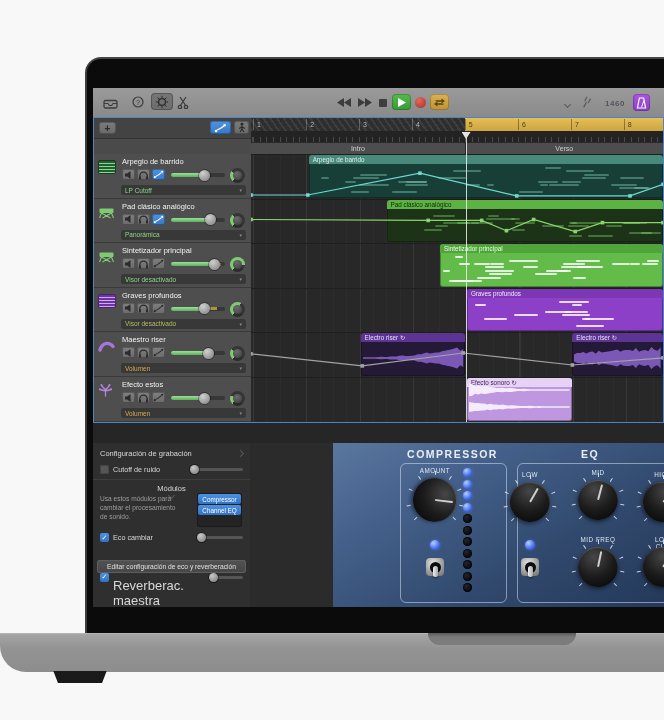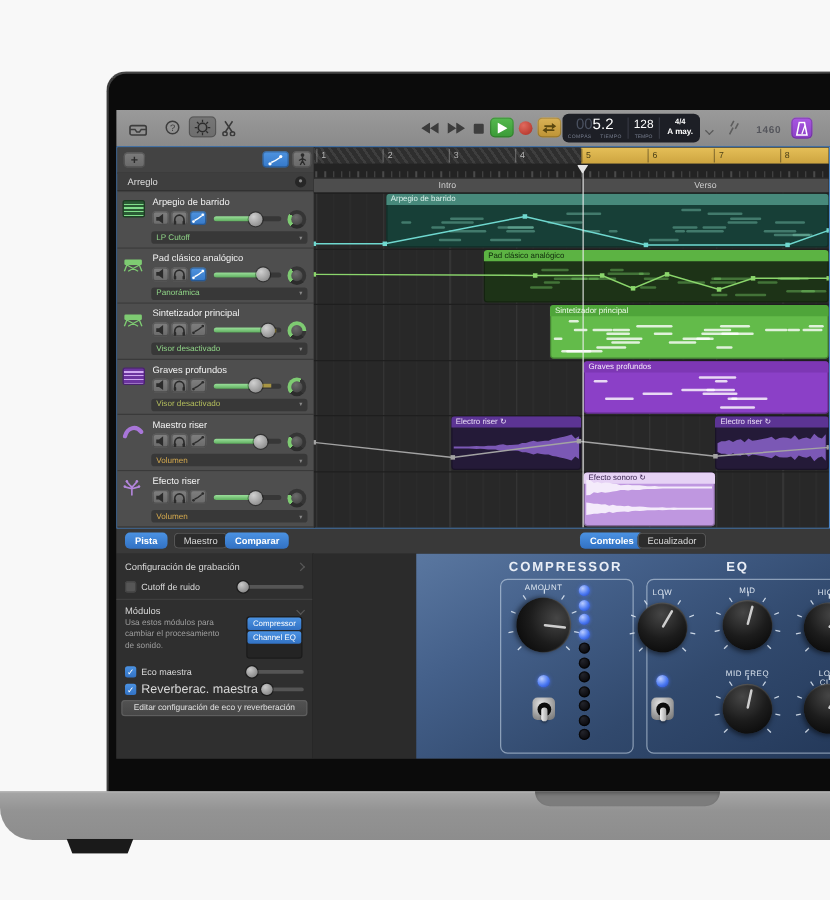--- a/index.html
+++ b/index.html
@@ -202,39 +202,20 @@
       </div>
       <div class="tb" style="left:322px;top:9px;width:11px;height:11px;">
           <div class="rec-dot"></div>
         </div>
       <div class="tb tb-btn cycle-btn" style="left:337px;top:6px;width:19px;height:16px;">
         <svg width="13" height="11" viewBox="0 0 13 11">
             <path d="M2.5 4.5V3.2h6V1.4L12 3.9 8.5 6.4V4.7h-4v-.2zM10.5 6.5v1.3h-6v1.8L1 7.1l3.5-2.5v1.7h4z" fill="#5a470f"></path>
           </svg>
       </div>
 
-      <div class="lcd">
-        <div class="lcd-sec lcd-pos">
-          <div class="lcd-digits"><span class="lcd-ghost">00</span><span>5.2</span></div>
-          <div class="lcd-lbls">
-              <span>COMPÁS</span>
-              <span>TIEMPO</span>
-            </div>
-        </div>
-        <div class="lcd-div"></div>
-        <div class="lcd-sec lcd-tempo">
-          <div style="font-size:9.5px;line-height:10px;">128</div>
-          <div class="lcd-small">TEMPO</div>
-        </div>
-        <div class="lcd-div"></div>
-        <div class="lcd-sec lcd-sig">
-          <div class="lcd-sig-top">4/4</div>
-          <div class="lcd-sig-bot">A may.</div>
-        </div>
-      </div>
       <div class="tb" style="left:470px;top:12px;width:8px;height:8px;">
           <span class="chev chev-down"></span>
         </div>
 
       <div class="tb" style="left:487px;top:7px;width:13px;height:15px;">
         <svg width="13" height="14" viewBox="0 0 13 14">
             <g transform="rotate(28 6 7)" stroke="#5e5e5e" stroke-width="1.3" fill="none">
               <path d="M4 1v5M8 1v5M6 6v6"></path>
             </g>
           </svg>
@@ -261,24 +242,20 @@
                 <path d="M3 7C5.5 6 8 4.5 10 3" stroke="#fff" stroke-width="1.2" fill="none"></path>
               </svg>
           </div>
           <div class="mini-btn" style="left:140px;top:3px;width:15px;height:13px;">
             <svg width="10" height="11" viewBox="0 0 10 11">
                 <circle cx="5" cy="2" r="1.5" fill="#2b2b2b"></circle>
                 <path d="M5 3.5v3.2M5 4.8 2.2 6.4M5 4.8l2.8 1.6M5 6.7 3.2 10M5 6.7 6.8 10" stroke="#2b2b2b" stroke-width="1.1" fill="none"></path>
               </svg>
           </div>
         </div>
-        <div class="arrange-row">
-          <span>Arreglo</span>
-          <span class="arr-opt">●</span>
-        </div>
         <div id="track-list">
             <div class="track-row" style="top: 36px; height: 44.6px;">
               <div class="t-icon">
                 <div style="width:16px;height:12px;border-radius:2px;background:repeating-linear-gradient(0deg,rgba(150,255,160,.8) 0 1px,rgba(0,0,0,0) 1px 3px),#2a5a34;border:1px solid #1c3a22;"></div>
               </div>
               <div class="t-name">Arpegio de barrido</div>
               <div class="t-btn" style="left: 28px;">
                 <svg width="10" height="10" viewBox="0 0 10 10">
                   <path d="M1 3.5v3h2.2L6.5 9V1L3.2 3.5z" fill="#2b2b2b"></path>
                 </svg>
@@ -465,21 +442,21 @@
             <div class="track-row" style="top: 259px; height: 44.6px;">
               <div class="t-icon"><svg width="15" height="14" viewBox="0 0 15 14">
                   <g stroke="#b486dd" stroke-width="1.3" stroke-linecap="round">
                     <path d="M7.5 13V6M7.5 7 3.5 2.5M7.5 7l4-4.5M7.5 8 2 6.5M7.5 8l5.5-1.5"></path>
                   </g>
                   <circle cx="3.5" cy="2" r="1" fill="#b486dd"></circle>
                   <circle cx="11.5" cy="2" r="1" fill="#b486dd"></circle>
                   <circle cx="1.8" cy="6.2" r="1" fill="#b486dd"></circle>
                   <circle cx="13.2" cy="6.2" r="1" fill="#b486dd"></circle>
                 </svg></div>
-              <div class="t-name">Efecto riser</div>
+              <div class="t-name">Efecto estos</div>
               <div class="t-btn" style="left: 28px;">
                 <svg width="10" height="10" viewBox="0 0 10 10">
                   <path d="M1 3.5v3h2.2L6.5 9V1L3.2 3.5z" fill="#2b2b2b"></path>
                 </svg>
               </div>
               <div class="t-btn" style="left: 43px;">
                 <svg width="11" height="10" viewBox="0 0 11 10">
                   <path d="M1.8 8V5.8a3.7 3.7 0 0 1 7.4 0V8" fill="none" stroke="#2b2b2b" stroke-width="1.3"></path>
                   <rect x="1" y="6.6" width="2" height="3" rx=".7" fill="#2b2b2b"></rect>
                   <rect x="8" y="6.6" width="2" height="3" rx=".7" fill="#2b2b2b"></rect>
@@ -679,64 +656,53 @@
               <rect x="210.38" y="19.162" width="3.6" height="3.6" fill="#a3a3a3"></rect>
               <rect x="319.56" y="31.203999999999997" width="3.6" height="3.6" fill="#a3a3a3"></rect>
               <rect x="410.2" y="24.067999999999998" width="3.6" height="3.6" fill="#a3a3a3"></rect>
             </svg>
           </div>
         <div class="playhead-line" id="ph-line" style="left: 215.064px;"></div>
         <div class="playhead-head" id="ph-head" style="left: 210.564px;"></div>
       </div>
     </div>
 
-    <div class="lower-tabs">
-      <div id="tabs-left">
-          <div class="tab-pill active" style="left: 7px;">Pista</div>
-          <div class="tab-pill" style="left: 46px;">Maestro</div>
-          <div class="tab-pill active" style="left: 87px;">Comparar</div>
-        </div>
-      <div id="tabs-right">
-          <div class="tab-pill active" style="left: 371px;">Controles</div>
-          <div class="tab-pill" style="left: 417px;">Ecualizador</div>
-        </div>
-    </div>
 
     <div class="inspector">
       <div class="insp-row" style="top:6px;justify-content:space-between;">
         <span>Configuración de grabación</span>
         <span class="chev chev-right"></span>
       </div>
       <div class="insp-row" style="top:22px;">
         <span class="cbox"></span>
         <span style="font-size:7.2px;">Cutoff de ruido</span>
         <span class="mini-slider" style="width:52px;margin-left:auto;">
             <span class="mini-thumb" style="left:-1px;"></span>
           </span>
       </div>
       <div class="insp-divider" style="top:36px;"></div>
-      <div class="insp-row" style="top:41px;justify-content:space-between;">
+      <div class="insp-row" style="top:41px;justify-content:space-between;flex-direction:column;">
         <span>Módulos</span>
         <span class="chev chev-down"></span>
       </div>
       <div class="modules-desc">Usa estos módulos para cambiar el procesamiento de sonido.</div>
       <div class="modules-box" id="modules-box">
           <div class="module-item">Compressor</div>
           <div class="module-item">Channel EQ</div>
         </div>
       <div class="insp-row" style="top:90px;">
         <span class="cbox checked">✓</span>
-        <span style="font-size:7.2px;">Eco maestra</span>
+        <span style="font-size:7.2px;">Eco cambiar</span>
         <span class="mini-slider" style="width:46px;margin-left:auto;">
             <span class="mini-thumb" style="left:0px;"></span>
           </span>
       </div>
       <div class="insp-row" style="top:103px;">
         <span class="cbox checked">✓</span>
-        <span style="font-size:10px;">Reverberac. maestra</span>
+        <span style="font-size:13px;margin-top:32px;">Reverberac. maestra</span>
         <span class="mini-slider" style="width:34px;margin-left:auto;">
             <span class="mini-thumb" style="left:0px;"></span>
           </span>
       </div>
       <div class="edit-btn">Editar configuración de eco y reverberación</div>
     </div>
     <div class="sc-gap"></div>
 
     <div class="smart">
       <div class="sc-title" style="left:67px;top:5px;width:105px;">COMPRESSOR</div>

